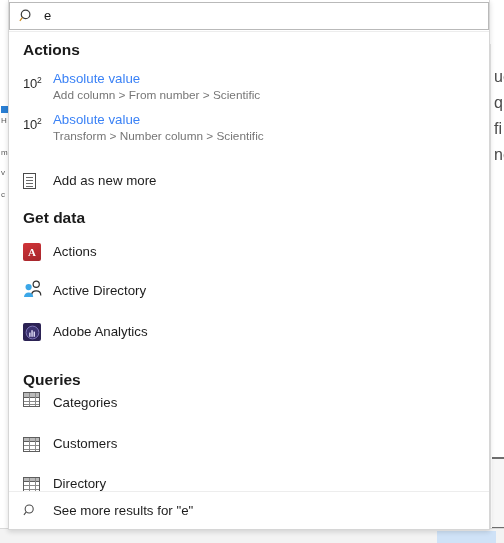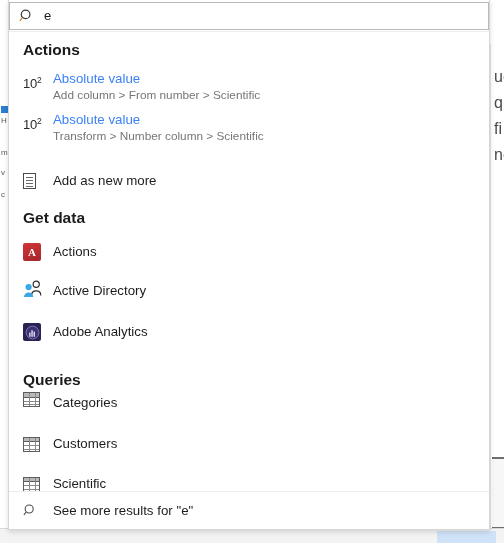--- a/index.html
+++ b/index.html
@@ -426,21 +426,21 @@
 
     <div class="row" style="position:absolute;top:440px;height:24px;width:100%;align-items:center">
       <span class="row-ico">
         <span class="ico-table">
             <i class="vl" style="left:5px"></i>
             <i class="vl" style="left:10.5px"></i>
             <i class="hl" style="top:7.5px"></i>
             <i class="hl" style="top:11px"></i>
           </span>
       </span>
-      <span class="row-single">Scientific</span>
+      <span class="row-single">Directory</span>
     </div>
 
   </div>
 
   <div class="footer">
     <span class="row-ico">
       <svg width="15" height="15" viewBox="0 0 16 16" aria-hidden="true">
         <circle cx="6.6" cy="6.4" r="4.3" fill="none" stroke="#4a4a4a" stroke-width="1.15"></circle>
         <line x1="3.3" y1="9.7" x2="1.0" y2="12.6" stroke="#4a4a4a" stroke-width="1.15"></line>
       </svg>

